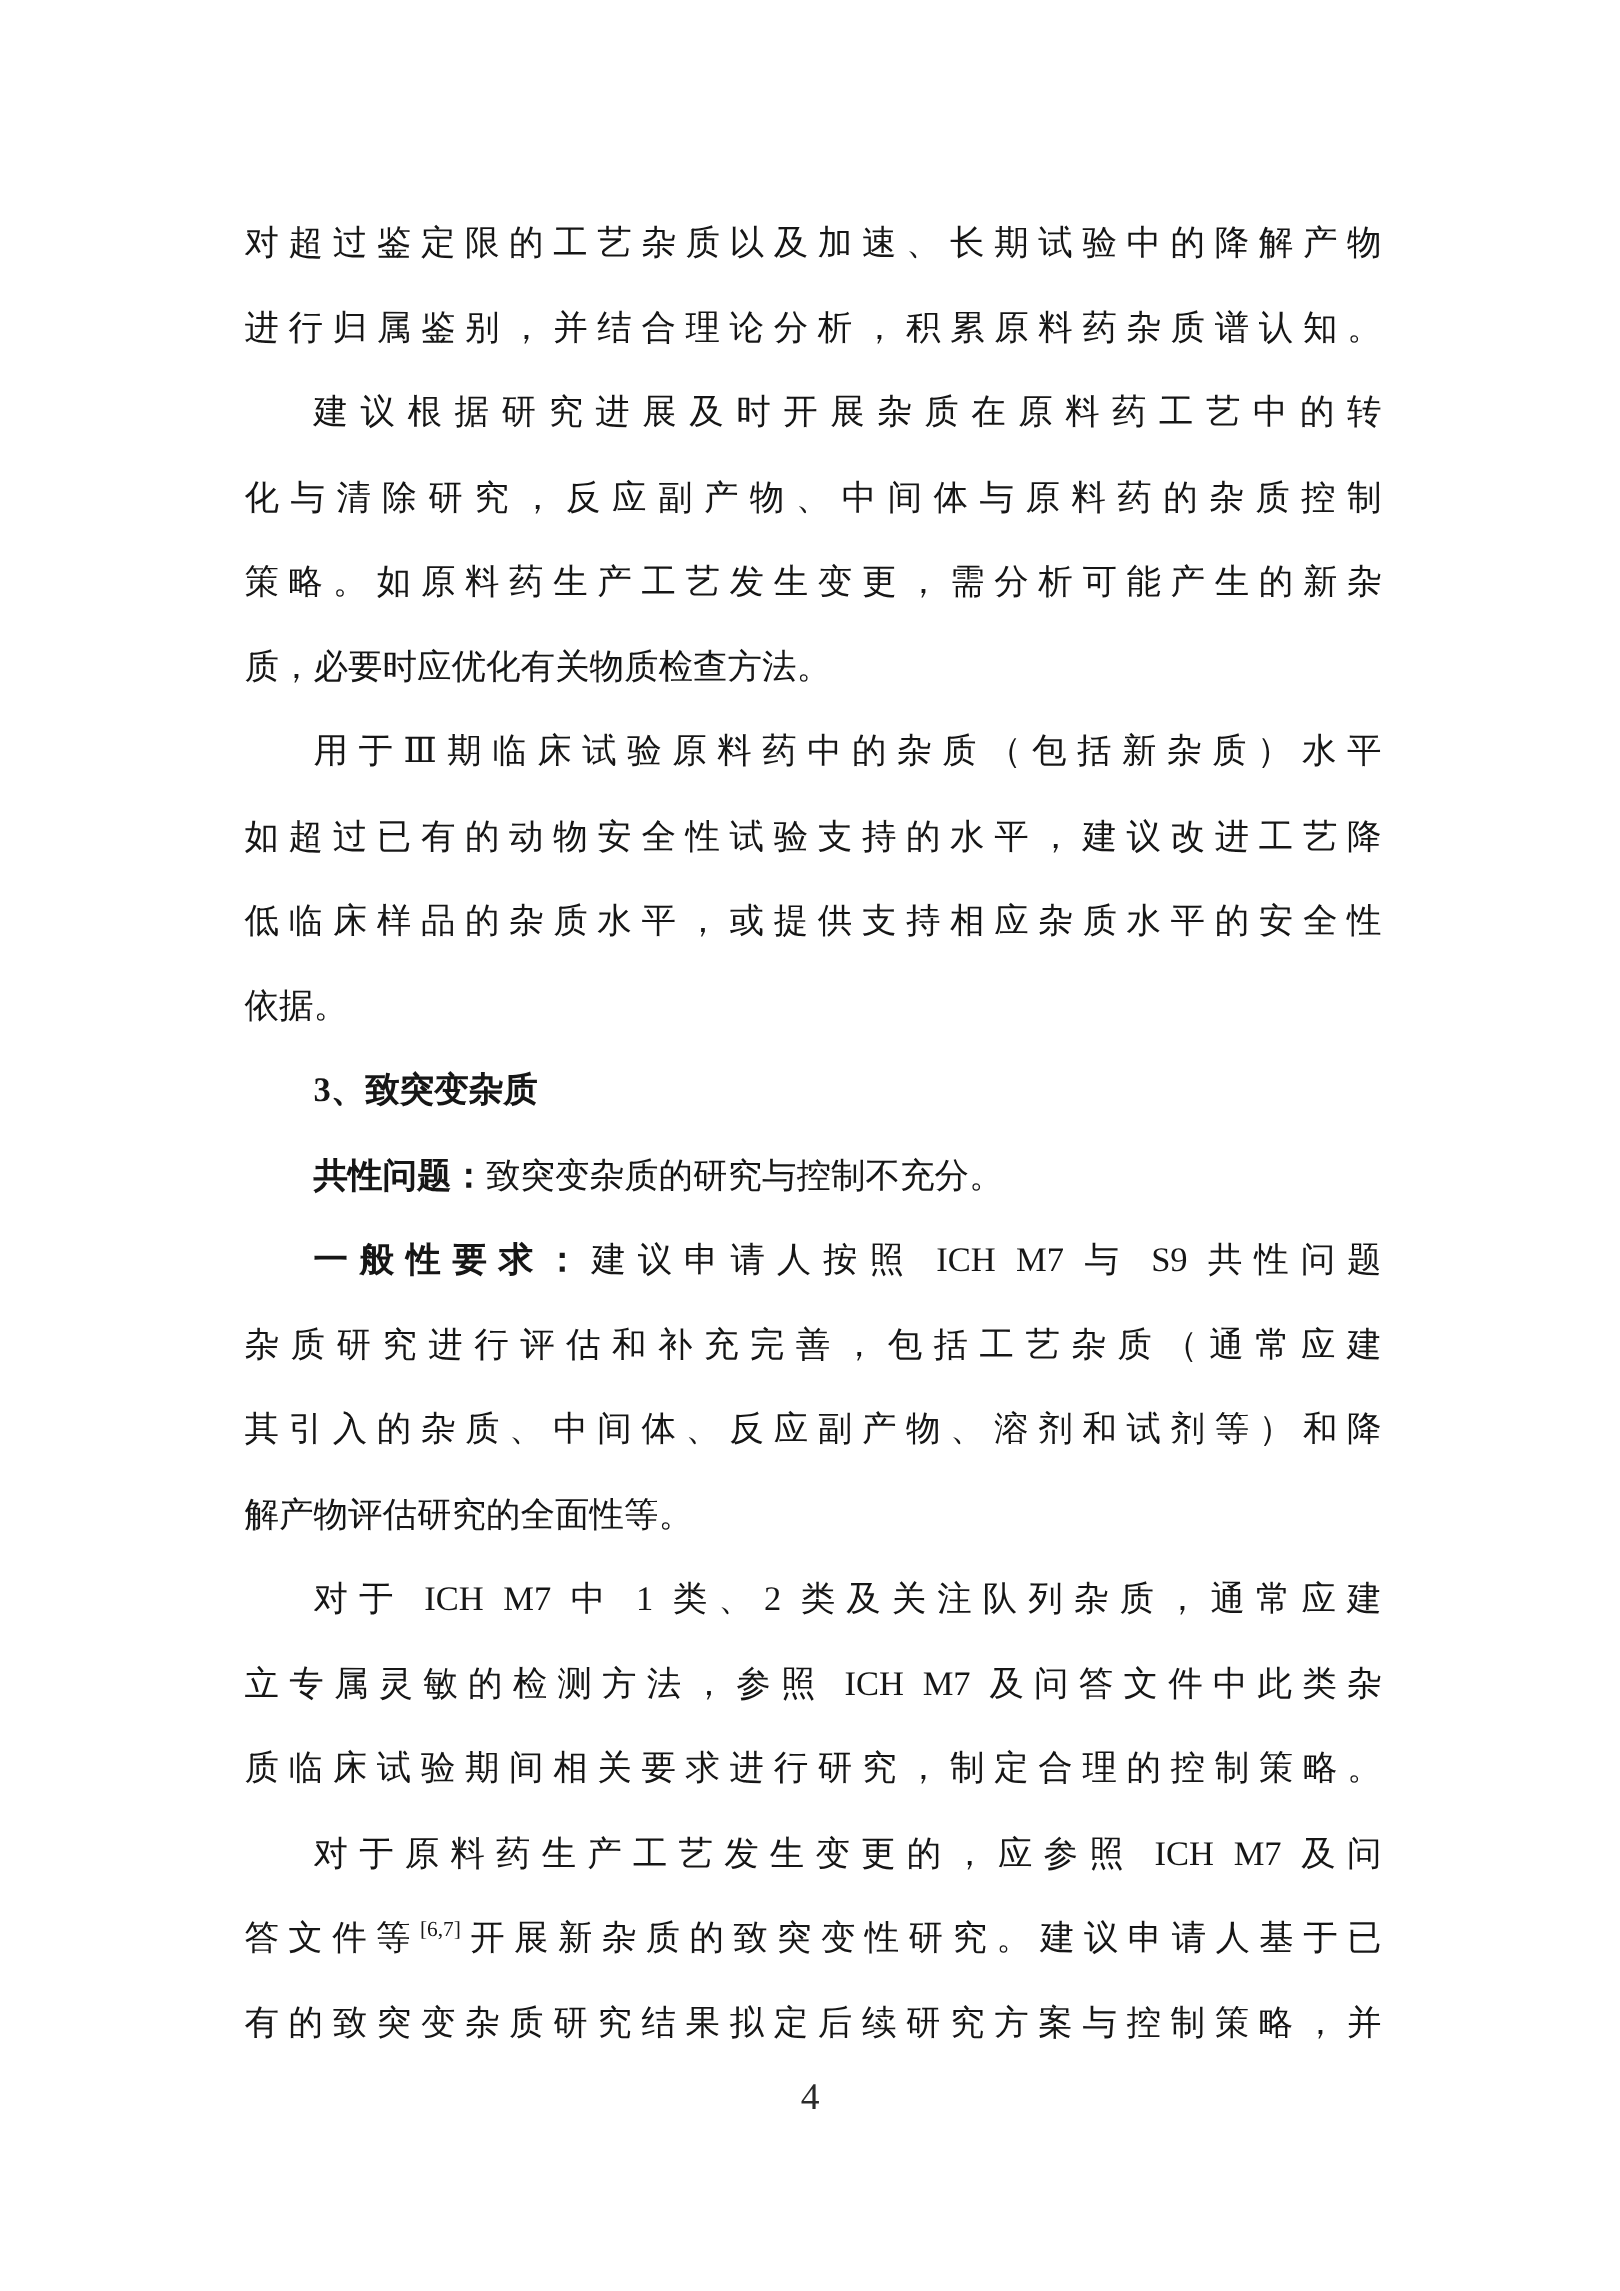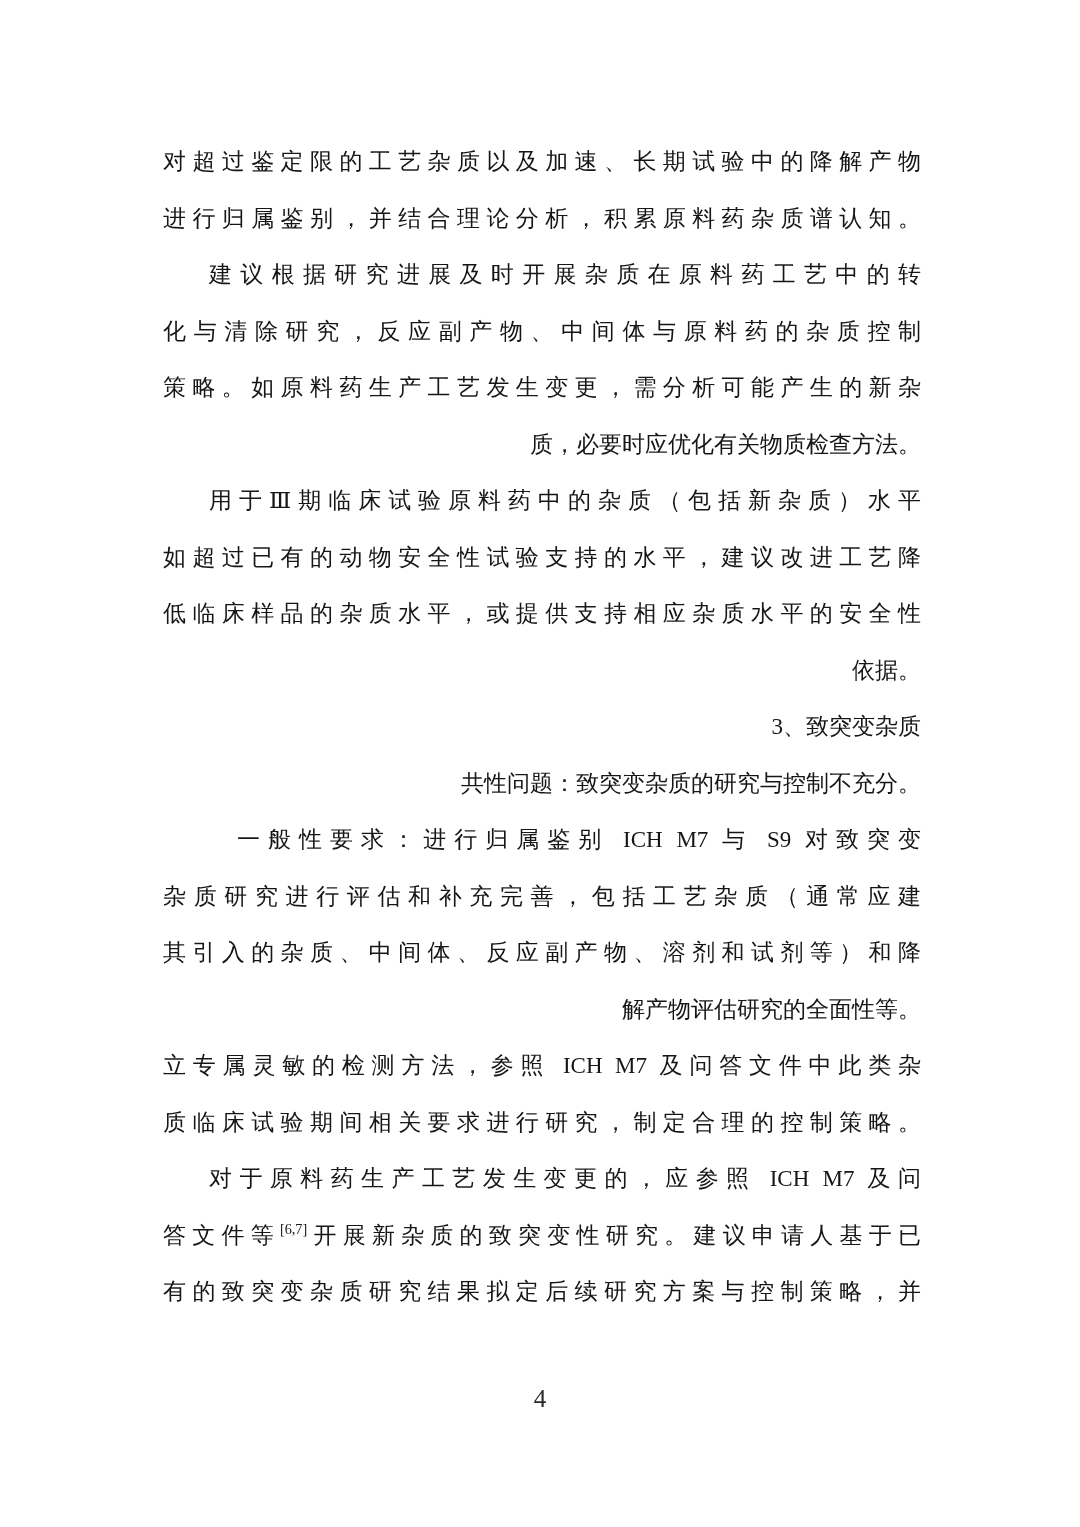--- a/index.html
+++ b/index.html
@@ -19,35 +19,34 @@
   .text-block {
     position: absolute;
     left: 163px;
     top: 134px;
     width: 758px;
     font-size: 23px;
   }
   .ln {
     height: 56.5px;
     line-height: 56.5px;
-    text-align: right;
+    text-align: left;
   }
   
   .jf {
     text-align: justify;
     text-align-last: justify;
     text-justify: inter-character;
   }
   
   .ind {
     text-indent: 2em;
   }
   .ln b {
-    font-weight: normal;
-    margin-left: 28px;
+    font-weight: bold;
   }
   .ln sup {
     font-size: 0.62em;
     vertical-align: super;
     line-height: 0;
   }
   .page-num {
     position: absolute;
     left: 0;
     top: 1384px;
@@ -77,26 +76,27 @@
 
     <div class="ln ind">
       <b>3、致突变杂质</b>
     </div>
 
     <div class="ln ind">
       <b>共性问题：</b><span>致突变杂质的研究与控制不充分。</span>
     </div>
 
     <div class="ln jf ind">
-      <b>一般性要求：</b><span>进行归属鉴别 ICH M7 与 S9 对致突变</span>
+      <b>一般性要求：</b><span>建议申请人按照 ICH M7 与 S9 共性问题</span>
     </div>
 
     <div class="ln jf">杂质研究进行评估和补充完善，包括工艺杂质（通常应建</div>
     <div class="ln jf">其引入的杂质、中间体、反应副产物、溶剂和试剂等）和降</div>
     <div class="ln">解产物评估研究的全面性等。</div>
+    <div class="ln jf ind">对于 ICH M7 中 1 类、2 类及关注队列杂质，通常应建</div>
     <div class="ln jf">立专属灵敏的检测方法，参照 ICH M7 及问答文件中此类杂</div>
     <div class="ln jf">质临床试验期间相关要求进行研究，制定合理的控制策略。</div>
     <div class="ln jf ind">对于原料药生产工艺发生变更的，应参照 ICH M7 及问</div>
 
     <div class="ln jf">
       <span>答文件等</span><sup>[6,7]</sup><span>开展新杂质的致突变性研究。建议申请人基于已</span>
     </div>
 
     <div class="ln jf">有的致突变杂质研究结果拟定后续研究方案与控制策略，并</div>
 

